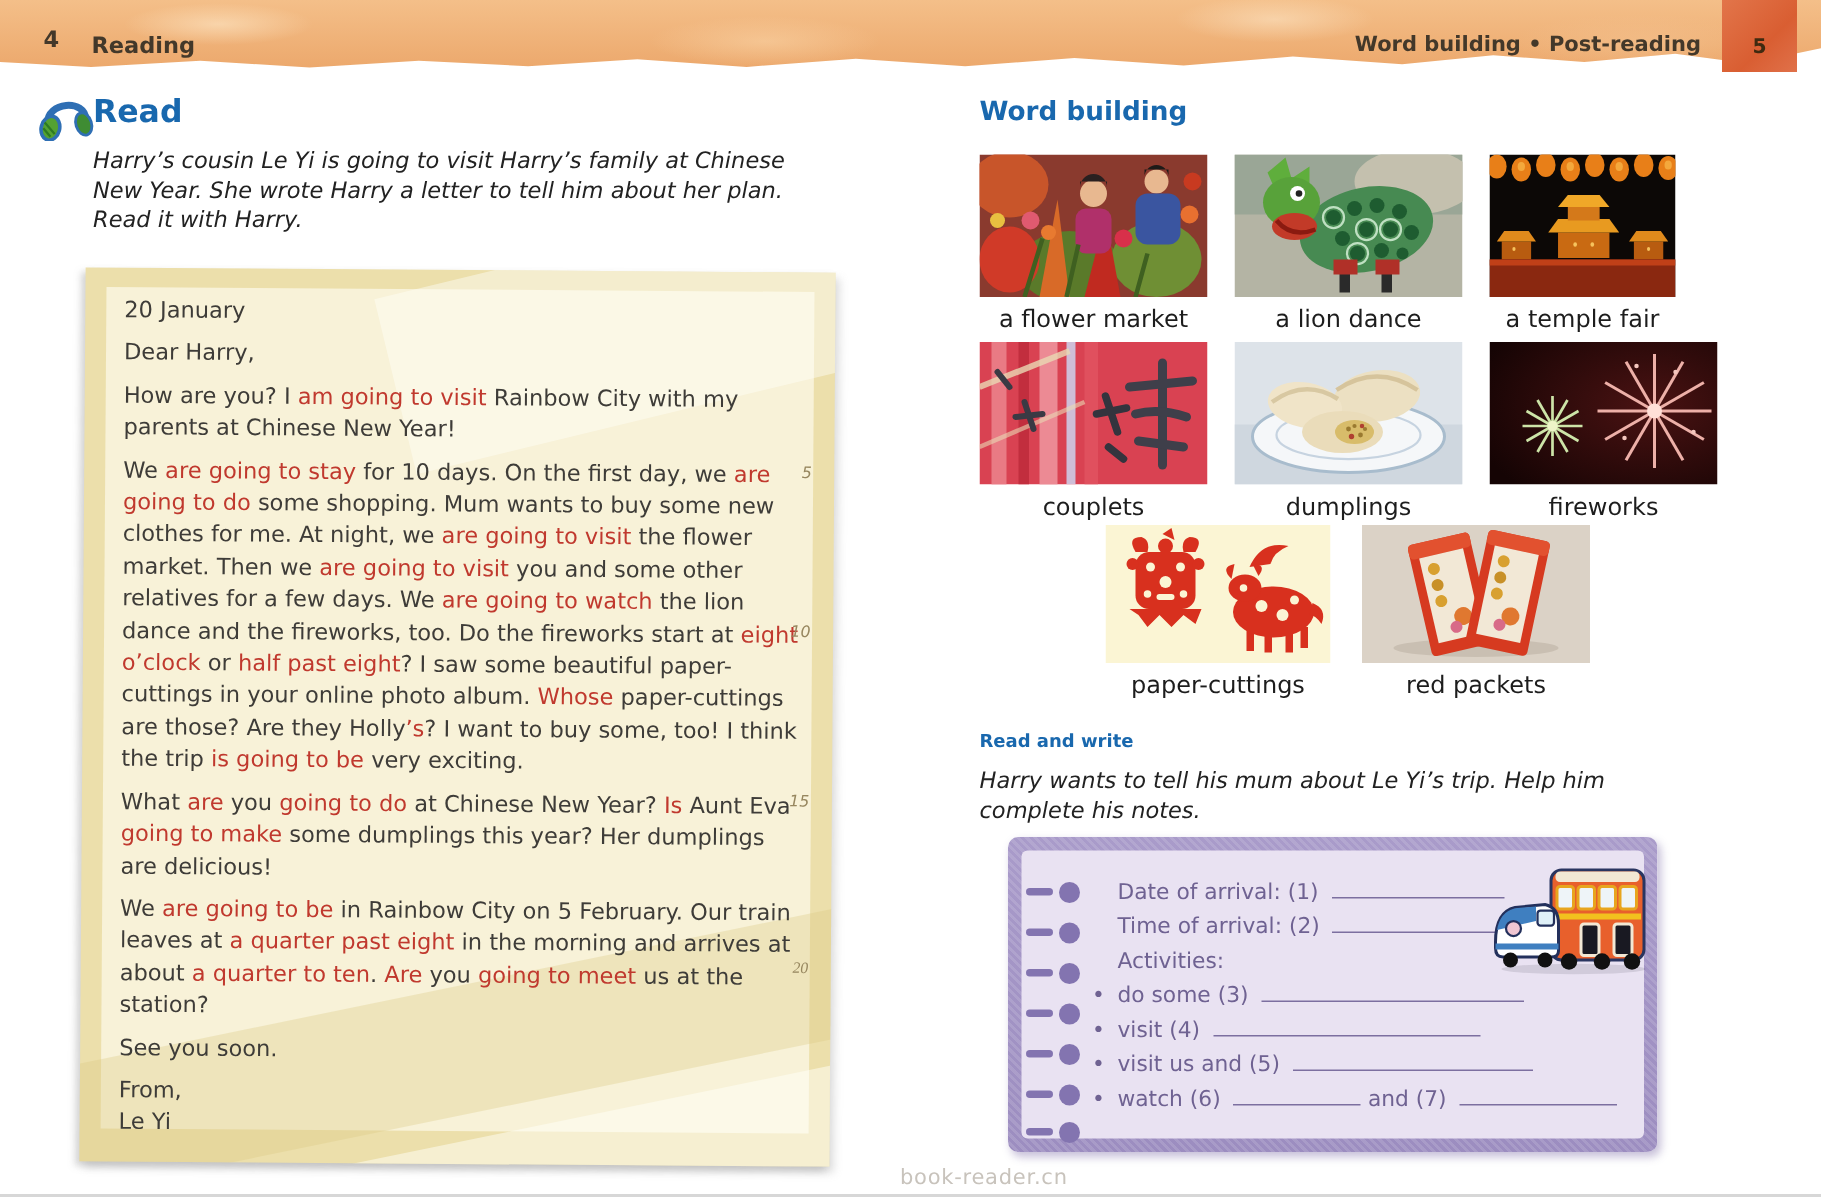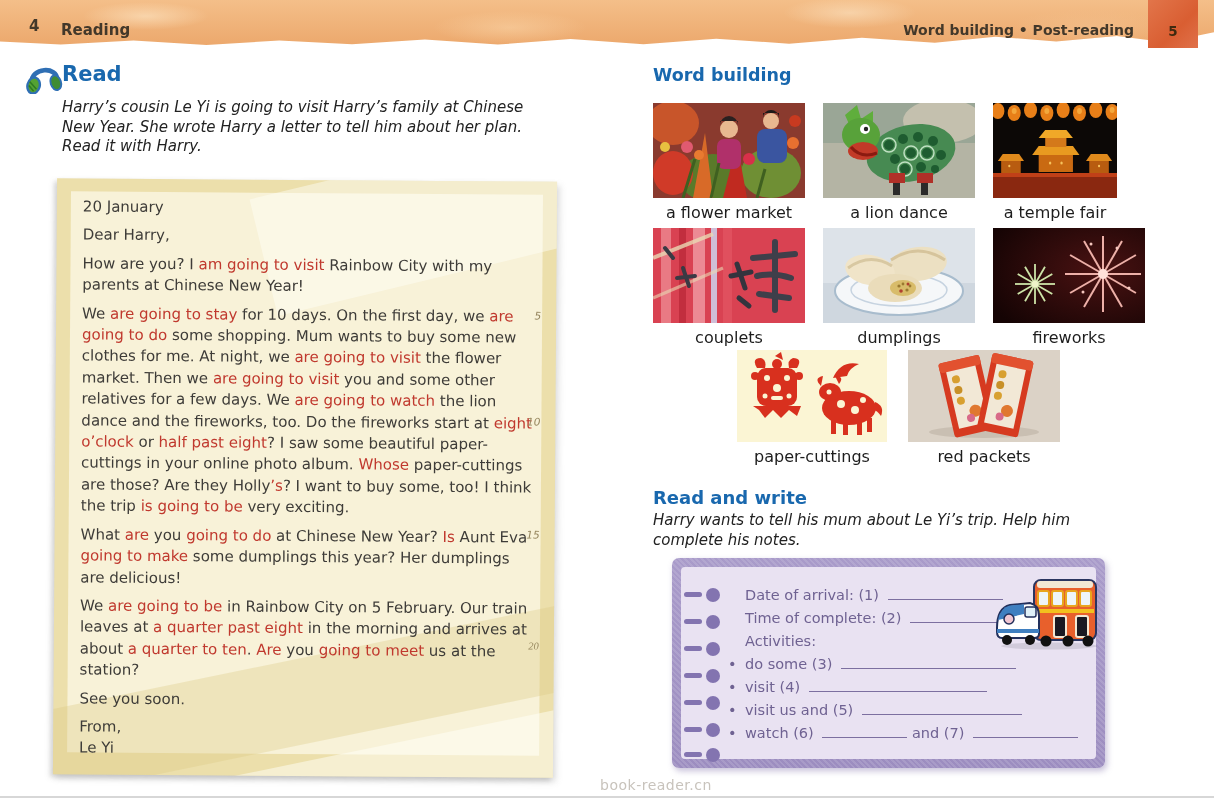--- a/index.html
+++ b/index.html
@@ -24,21 +24,21 @@
   .pg5-tab {
     position:absolute; right:16px; top:0; width:50px; height:48px;
     background:linear-gradient(135deg,#e2754a,#d95e32 60%,#e0714a);
     display:flex; align-items:flex-end; justify-content:center;
   }
   .pg5-tab span { font-size:13.5px; font-weight:bold; color:#3f2a10; margin-bottom:9px; }
 
   
   .h-read { position:absolute; left:62px; top:62px; font-size:21px; font-weight:bold; color:#1968ae; }
   .h-wb   { position:absolute; left:653px; top:65px; font-size:17.5px; font-weight:bold; color:#1968ae; }
-  .h-rw   { position:absolute; left:653px; top:487px; font-size:18px; font-weight:bold; color:#1968ae; }
+  .h-rw   { position:absolute; left:653px; top:487px; font-size:12px; font-weight:bold; color:#1968ae; }
   .intro-left  { position:absolute; left:62px; top:98px; width:478px; font-size:15px; font-style:italic; color:#222; line-height:1.3; }
   .intro-right { position:absolute; left:653px; top:511px; width:482px; font-size:15px; font-style:italic; color:#222; line-height:1.3; }
   .hp-icon { position:absolute; left:25px; top:60px; }
 
   
   .letter {
     position:absolute; left:55px; top:180px; width:500px; height:596px;
     background:#ecdfab; transform:rotate(.4deg);
     box-shadow:-3px 3px 5px rgba(140,140,140,.35), 3px 4px 6px rgba(150,150,150,.3);
     overflow:hidden;
@@ -458,21 +458,21 @@
         <span class="dot"></span>
       </div>
 
     <div class="note-text">
       <div class="note-line">
         <span>Date of arrival:</span>
         <span>(1)</span>
         <span class="blank b115"></span>
       </div>
       <div class="note-line">
-        <span>Time of complete:</span>
+        <span>Time of arrival:</span>
         <span>(2)</span>
         <span class="blank b175"></span>
       </div>
       <div class="note-line">
         <span>Activities:</span>
       </div>
       <div class="note-line bulleted">
         <span>do some</span>
         <span>(3)</span>
         <span class="blank b175"></span>

